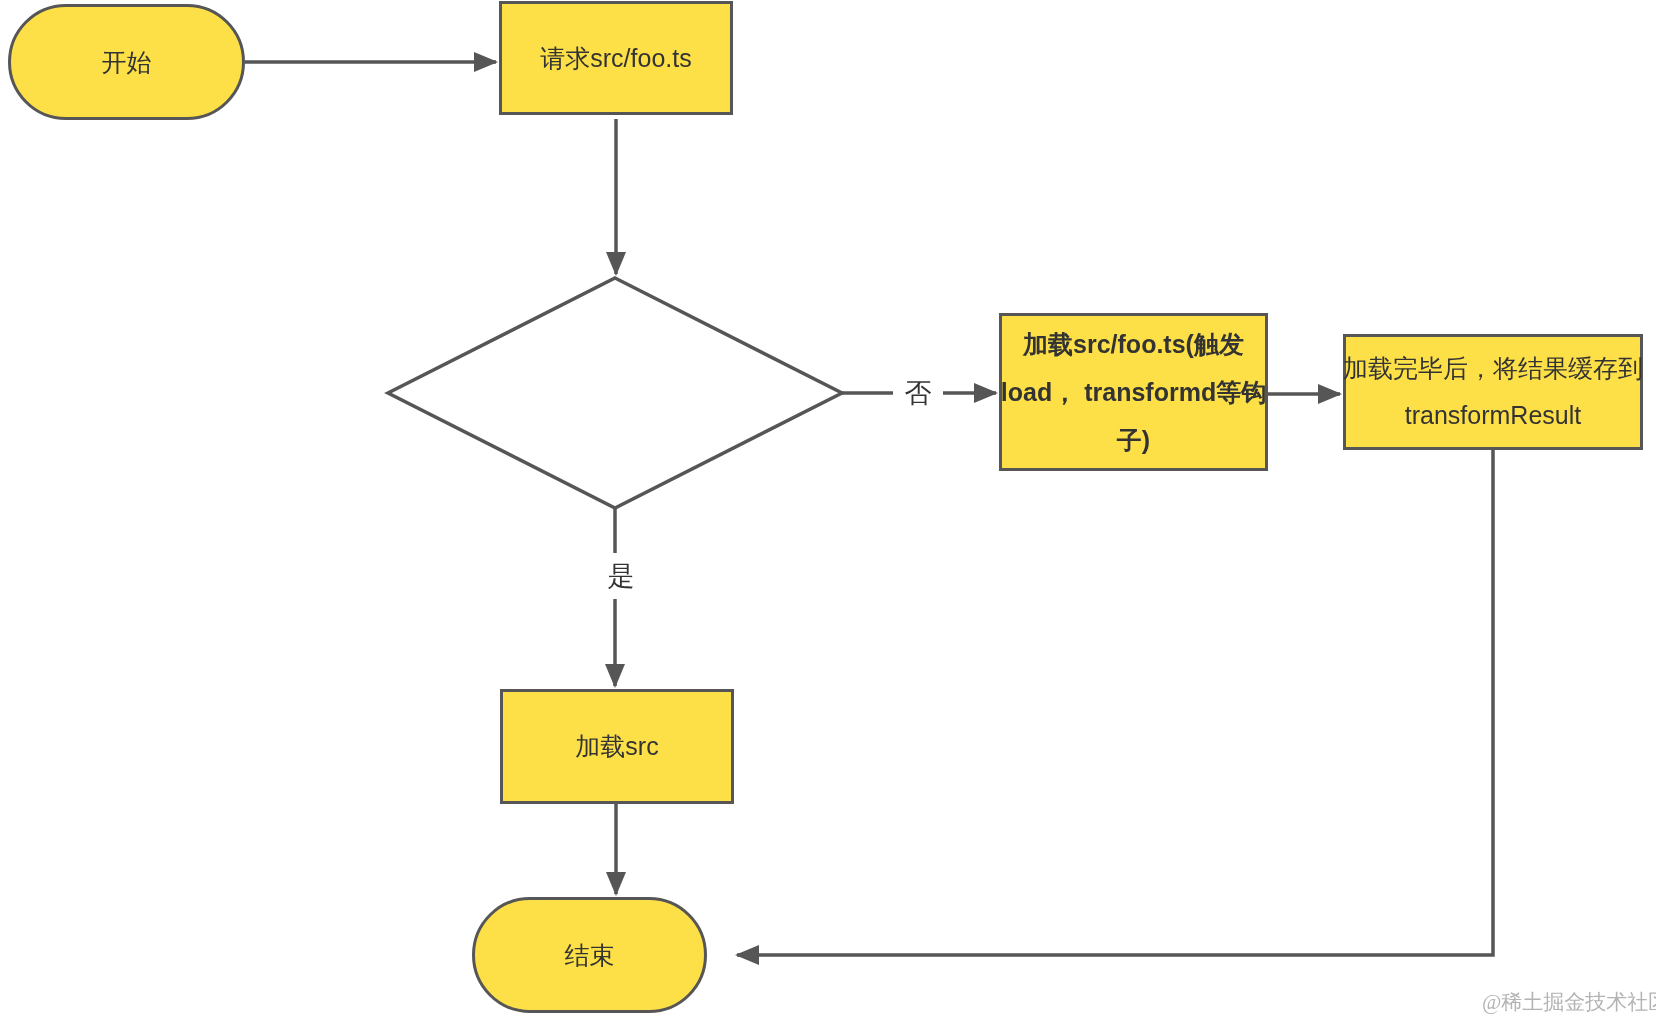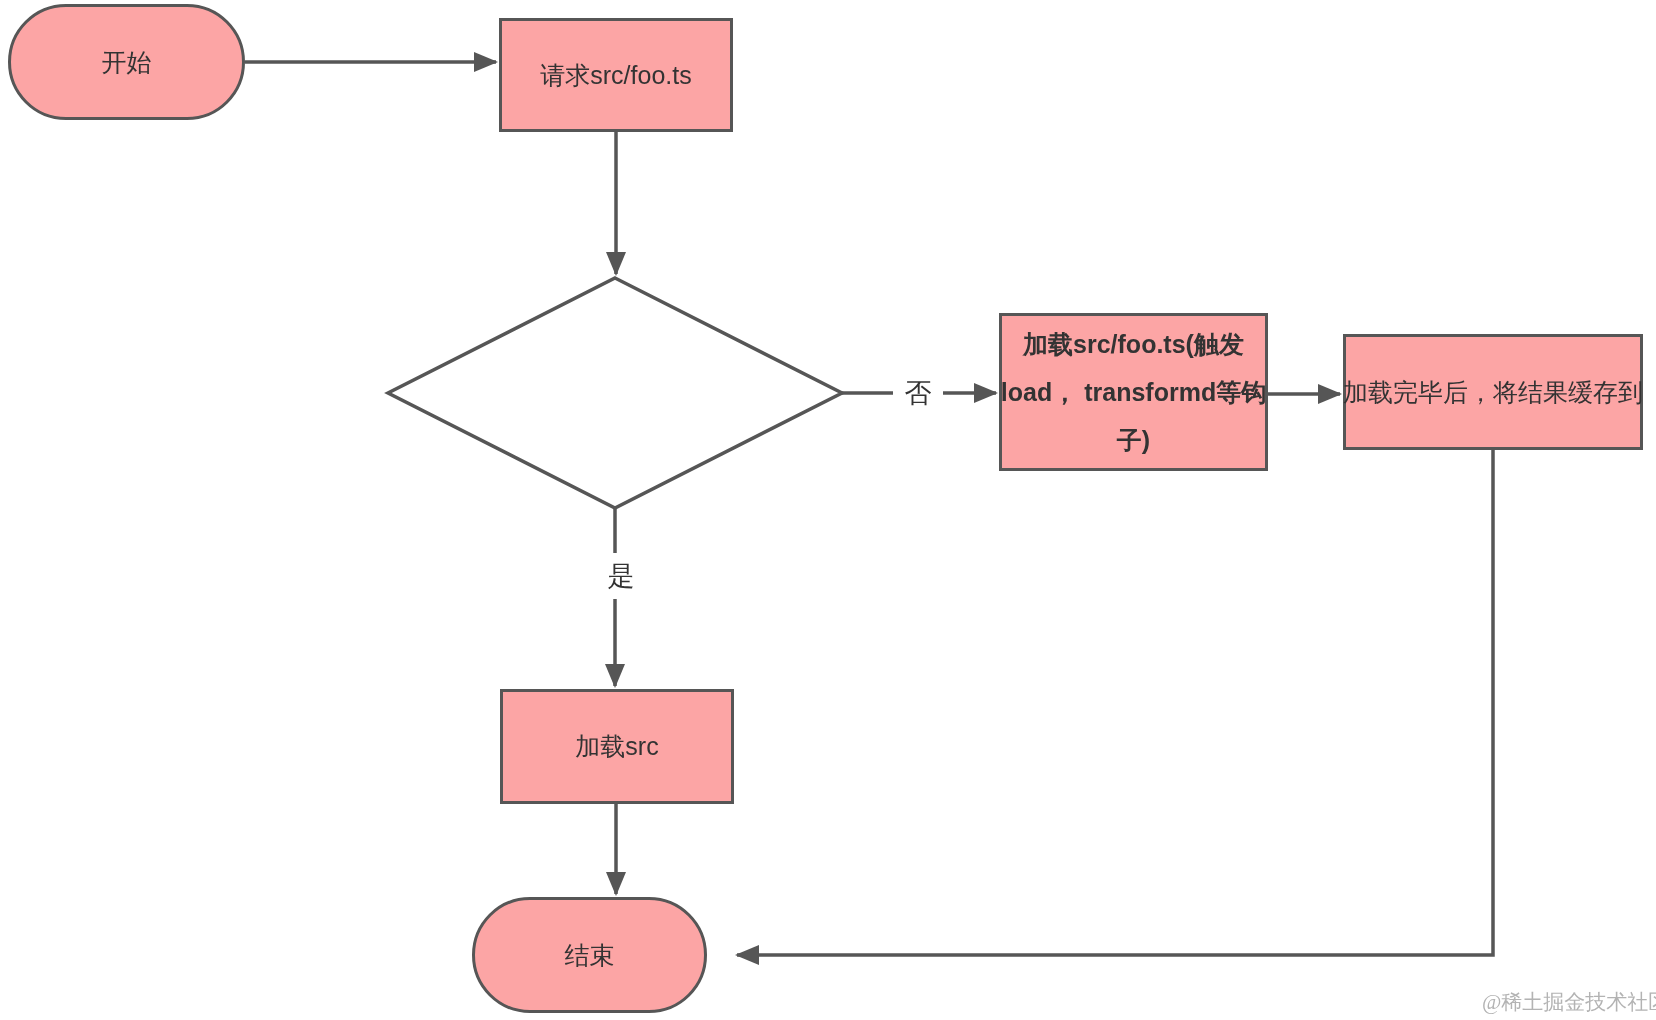--- a/index.html
+++ b/index.html
@@ -20,21 +20,21 @@
     position: absolute;
     left: 0;
     top: 0;
     width: 1656px;
     height: 1020px;
   }
   .node {
     position: absolute;
     box-sizing: border-box;
     border: 3px solid #565656;
-    background: #fca5a5;
+    background: #fde047;
     display: flex;
     flex-direction: column;
     align-items: center;
     justify-content: center;
     font-size: 25px;
     text-align: center;
     line-height: 1.3;
   }
   .terminal {
     border-radius: 58px;
@@ -92,33 +92,34 @@
     <path d="M1268,394 L1340,394" fill="none" stroke="#565656" stroke-width="3.5" marker-end="url(#arrowhead)"></path>
     <path d="M615,508 L615,686" fill="none" stroke="#565656" stroke-width="3.5" marker-end="url(#arrowhead)"></path>
     <path d="M616,804 L616,894" fill="none" stroke="#565656" stroke-width="3.5" marker-end="url(#arrowhead)"></path>
     <path d="M1493,450 L1493,955 L737,955" fill="none" stroke="#565656" stroke-width="3.5" marker-end="url(#arrowhead)"></path>
   </svg>
 
   <div class="node terminal" style="left:8px; top:4px; width:237px; height:116px;">
     <span>开始</span>
   </div>
 
-  <div class="node" style="left:499px; top:18px; width:234px; height:114px;">
+  <div class="node" style="left:499px; top:1px; width:234px; height:114px;">
     <span>请求src/foo.ts</span>
   </div>
 
 
   <div class="node ml" style="left:999px; top:313px; width:269px; height:158px;font-weight:bold;">
     <div class="line">加载src/foo.ts(触发</div>
     <div class="line">load， transformd等钩</div>
     <div class="line">子)</div>
   </div>
 
   <div class="node ml2" style="left:1343px; top:334px; width:300px; height:116px;">
     <div class="line">加载完毕后，将结果缓存到</div>
+    <div class="line">transformResult</div>
   </div>
 
   <div class="node" style="left:500px; top:689px; width:234px; height:115px;">
     <span>加载src</span>
   </div>
 
   <div class="node terminal" style="left:472px; top:897px; width:235px; height:116px;">
     <span>结束</span>
   </div>
 

